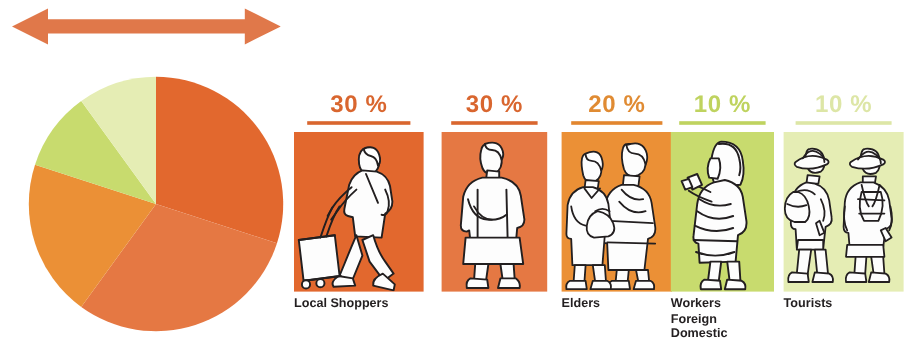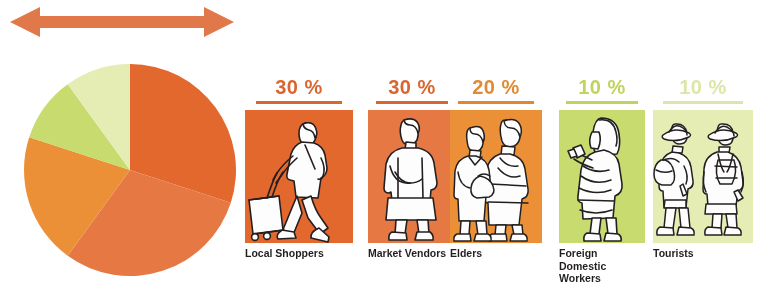--- a/index.html
+++ b/index.html
@@ -122,26 +122,23 @@
             <path d="M20 88 l-2 22 l50 0 l-3 -22 z"></path>
 
             <path d="M28 110 l-1 14 l10 0 l2 -14 z"></path>
             <path d="M49 110 l2 14 l10 0 l-1 -14 z"></path>
 
             <path d="M24 122 l14 1 l1 7 l-18 0 q-1 -6 3 -8 z"></path>
             <path d="M49 122 l13 0 q4 3 3 8 l-18 0 z"></path>
           </g>
         </svg>
       </div>
-      <div class="bar-label">
-        <div>Market Vendors</div>
-      </div>
-    </div>
-
-    <div class="bar-col" style="left:210px;width:92px;">
+    </div>
+
+    <div class="bar-col" style="left:228px;width:92px;">
       <div class="pct" style="color: rgb(224, 139, 51);">20 %</div>
       <div class="pct-rule" style="width: 76px; background: rgb(226, 134, 47);"></div>
       <div class="bar-body" style="height: 133px; background: rgb(235, 144, 54);">
         <svg viewBox="0 0 92 133" width="92" height="133" xmlns="http://www.w3.org/2000/svg">
           <g fill="#fdfdfd" stroke="#231f20" stroke-width="1.5" stroke-linejoin="round" stroke-linecap="round">
 
             <path d="M55 10 q13 -1 15 12 q1 11 -6 14 q-9 3 -12 -5 q-3 -10 -1 -17 q1 -4 4 -4 z"></path>
             <path d="M54 11 q14 -5 17 7 q1 5 -1 9 q-2 -9 -9 -9 q-6 0 -7 -7 z" fill="#fff"></path>
             <path d="M52 36 l13 1 l-1 8 l-13 0 z"></path>
             <path d="M50 44 q-12 4 -14 18 l-2 30 l4 1 l1 22 l30 0 l3 -26 q7 -2 6 -10 l-3 -20 q-2 -12 -15 -15 z"></path>
@@ -207,22 +204,22 @@
 
             <path d="M33 108 l-2 16 l9 0 l2 -16 z"></path>
             <path d="M47 108 l2 16 l9 0 l-1 -16 z"></path>
 
             <path d="M28 123 l13 1 l1 7 l-17 0 q-1 -6 3 -8 z"></path>
             <path d="M47 123 l12 1 q4 2 3 7 l-17 0 z"></path>
           </g>
         </svg>
       </div>
       <div class="bar-label lead">
+        <div>Workers</div>
         <div>Foreign Domestic</div>
-        <div>Workers</div>
       </div>
     </div>
 
     <div class="bar-col" style="left:413px;width:100px;">
       <div class="pct" style="color: rgb(221, 230, 166);">10 %</div>
       <div class="pct-rule" style="width: 80px; background: rgb(221, 230, 166);"></div>
       <div class="bar-body" style="height: 133px; background: rgb(229, 237, 180);">
         <svg viewBox="0 0 100 133" width="100" height="133" xmlns="http://www.w3.org/2000/svg">
           <g fill="#fdfdfd" stroke="#231f20" stroke-width="1.5" stroke-linejoin="round" stroke-linecap="round">
 

